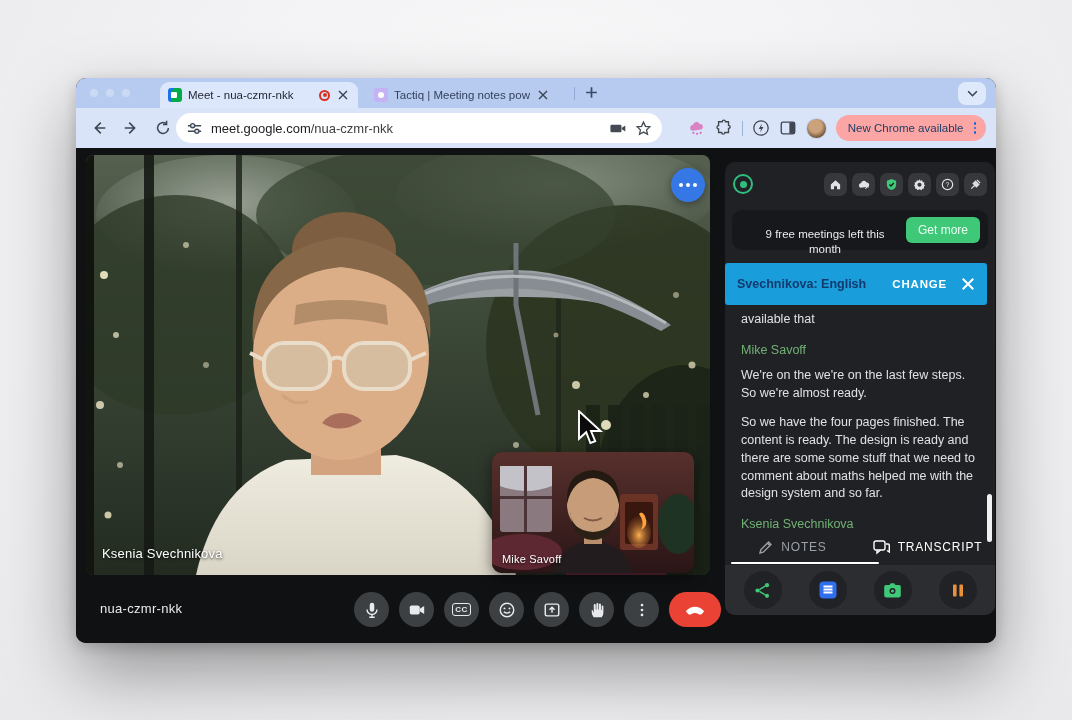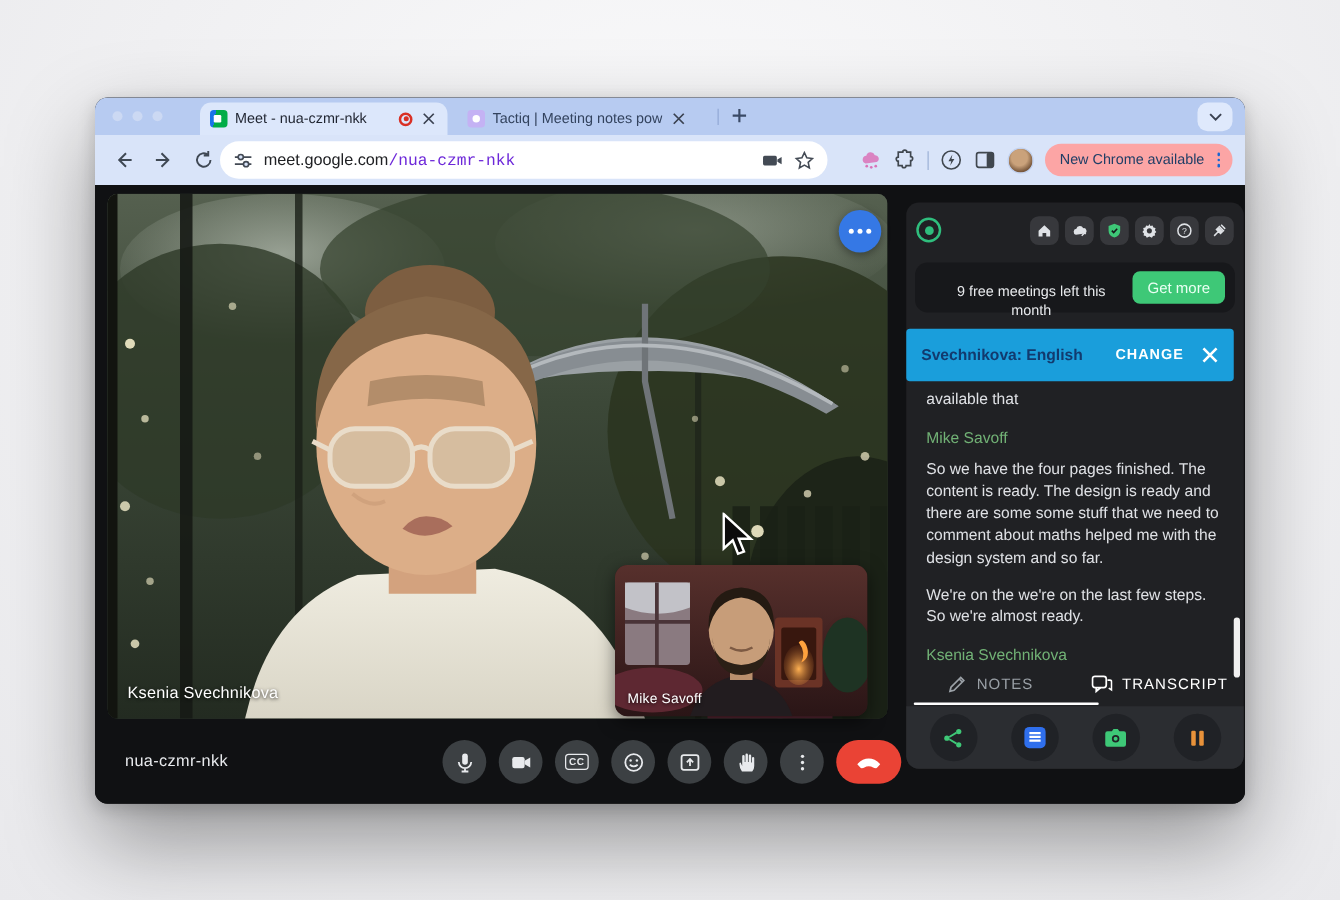--- a/index.html
+++ b/index.html
@@ -38,21 +38,21 @@
   #tab-divider { position:absolute; left:498px; top:9px; width:1px; height:13px; background:#93a9d6; }
   #newtab-btn { left:508px; top:7px; width:17px; height:17px; }
   #tabsearch-btn { position:absolute; right:10px; top:4px; width:28px; height:23px; background:#dfe9fc; border-radius:8px; display:flex; align-items:center; justify-content:center; }
 
   
   #toolbar { position:absolute; left:0; top:30px; width:100%; height:40px; background:#d9e4f9; display:flex; align-items:center; }
   .nav-ic { width:18px; height:18px; margin-left:14px; color:#3f4854; flex:0 0 auto; }
   #omnibox { position:absolute; left:100px; top:5px; width:486px; height:30px; background:#ffffff; border-radius:15px; display:flex; align-items:center; padding:0 10px; }
   #omni-url { font-size:13px; margin-left:8px; white-space:nowrap; overflow:hidden; flex:1; }
   #omni-host { color:#202124; }
-  #omni-path { color:#6d28d9;font-family:Liberation Mono, monospace; }
+  #omni-path { color:#404040; }
   .omni-ic { width:17px; height:17px; color:#434a54; flex:0 0 auto; margin-left:8px; }
   #ext-area { position:absolute; right:0; top:0; height:40px; display:flex; align-items:center; gap:9px; padding-right:10px; }
   .ext-ic { width:18px; height:18px; color:#40474f; }
   #ext-divider { width:1px; height:15px; background:#9eb2d8; }
   #avatar { width:21px; height:21px; border-radius:50%; background:radial-gradient(circle at 45% 38%, #caa27b 0 40%, #7b5a3e 70%, #4e382a 100%); border:1px solid #c2d2f0; }
   #update-pill { height:26px; background:#fca5a5; border-radius:13px; display:flex; align-items:center; padding:0 6px 0 12px; gap:6px; }
   #update-pill span { font-size:11.5px; color:#1f3e66; white-space:nowrap; }
   .kebab { display:flex; flex-direction:column; gap:2px; padding:2px 4px; }
   .kebab i { width:2.5px; height:2.5px; border-radius:50%; background:#1967d2; }
 
@@ -457,22 +457,22 @@
         <span id="banner-label">Svechnikova: English</span>
         <span id="banner-change">CHANGE</span>
         <svg id="banner-close" viewBox="0 0 12 12">
             <path d="M1.5 1.5 L10.5 10.5 M10.5 1.5 L1.5 10.5" stroke="#ffffff" stroke-width="1.8"></path>
           </svg>
       </div>
 
       <div id="transcript">
         <p class="t-line">available that</p>
         <p class="t-speaker">Mike Savoff</p>
+        <p class="t-line">We're on the we're on the last few steps. So we're almost ready.</p>
         <p class="t-line">So we have the four pages finished. The content is ready. The design is ready and there are some some stuff that we need to comment about maths helped me with the design system and so far.</p>
-        <p class="t-line">We're on the we're on the last few steps. So we're almost ready.</p>
         <p class="t-speaker">Ksenia Svechnikova</p>
 
       </div>
       <div id="sb-scrollthumb"></div>
 
       <div id="sb-tabs">
         <span class="sb-tab" id="tab-notes">
           <svg width="15" height="15" viewBox="0 0 15 15">
               <path d="M2 13 L2.8 9.8 L10.6 2 L13 4.4 L5.2 12.2 Z M9.4 3.2 L11.8 5.6" fill="none" stroke="#9aa0a6" stroke-width="1.4"></path>
             </svg>

